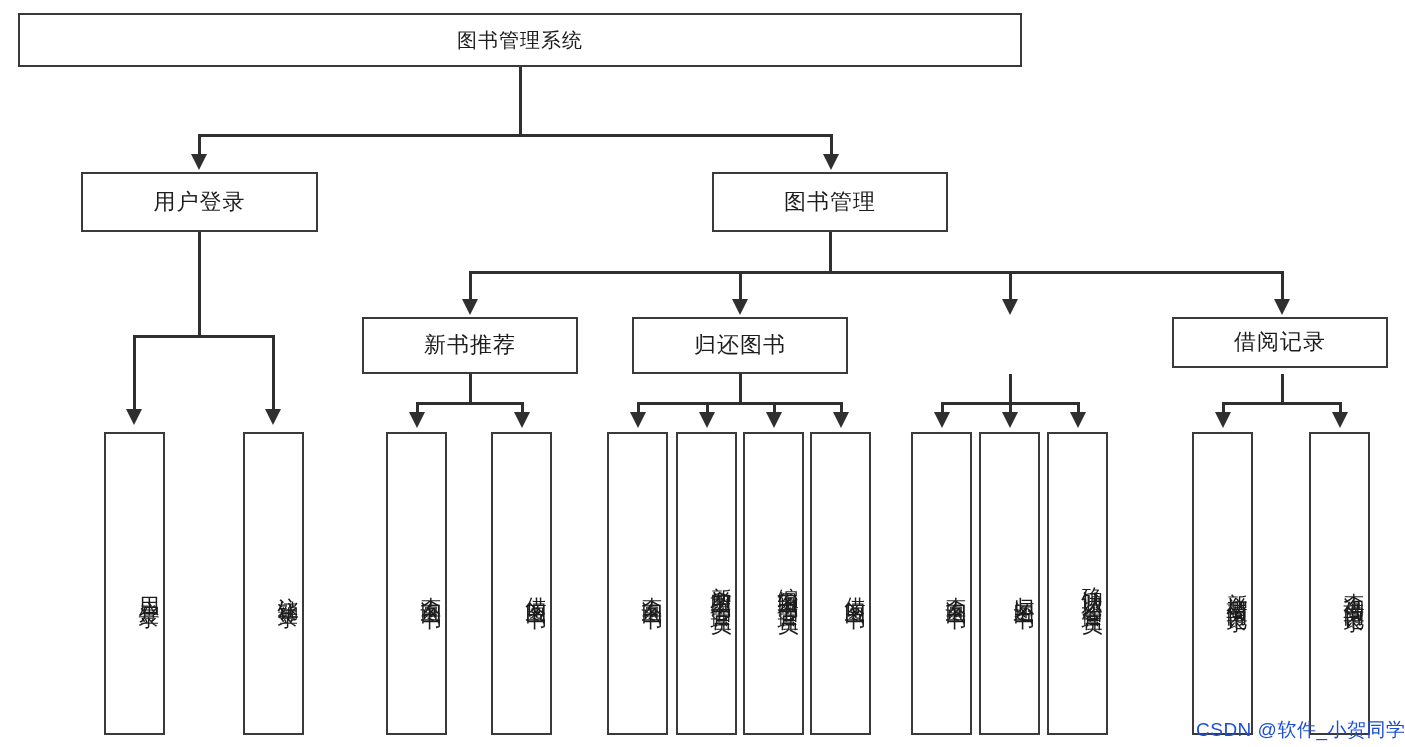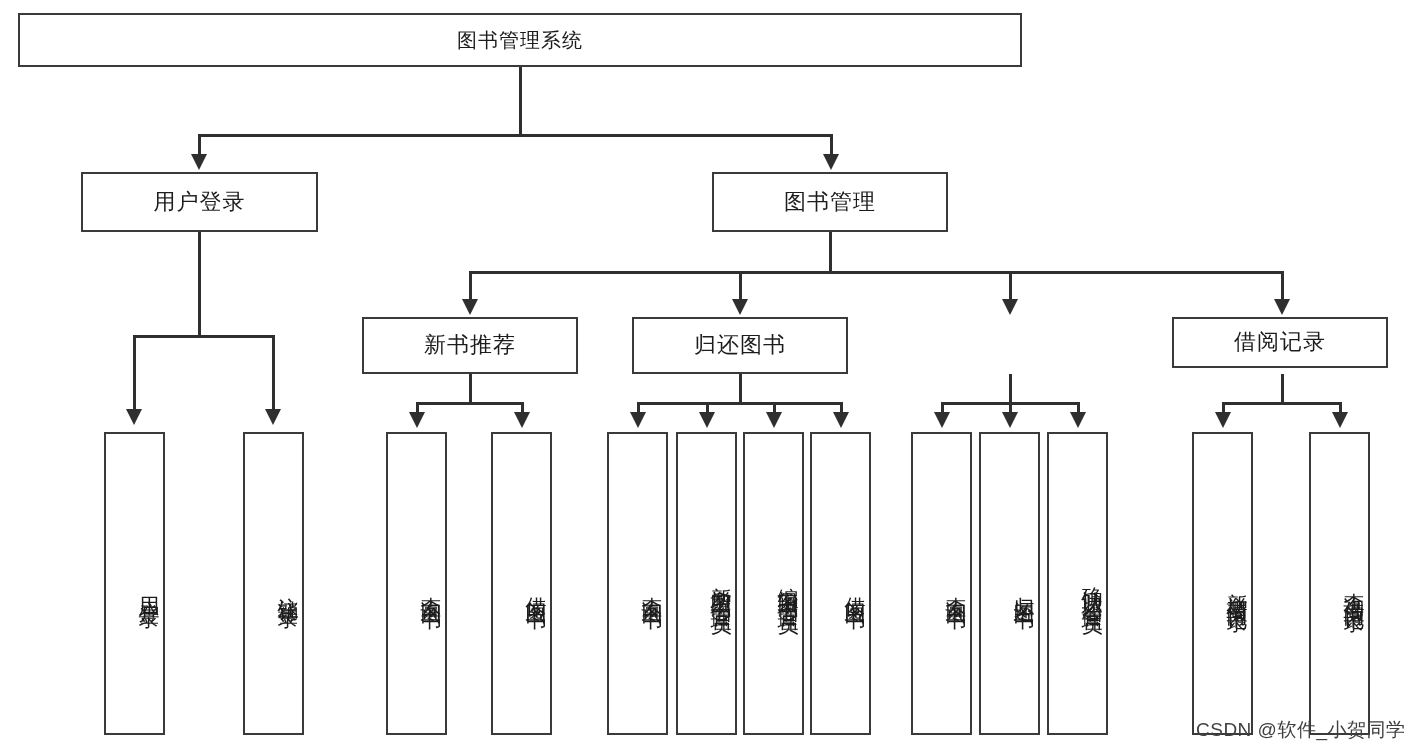--- a/index.html
+++ b/index.html
@@ -66,21 +66,21 @@
     width: 0;
     height: 0;
     border-left: 8px solid transparent;
     border-right: 8px solid transparent;
     border-top: 16px solid #2f2f2f;
     z-index: 2;
   }
   
   #watermark {
     position: absolute;
-    color: #404040;
+    color: #1d4ed8;
     font-size: 19px;
     white-space: nowrap;
     z-index: 9;
     letter-spacing: 0.5px;
   }
 </style>
 </head>
 <body>
 
 <div id="canvas">

